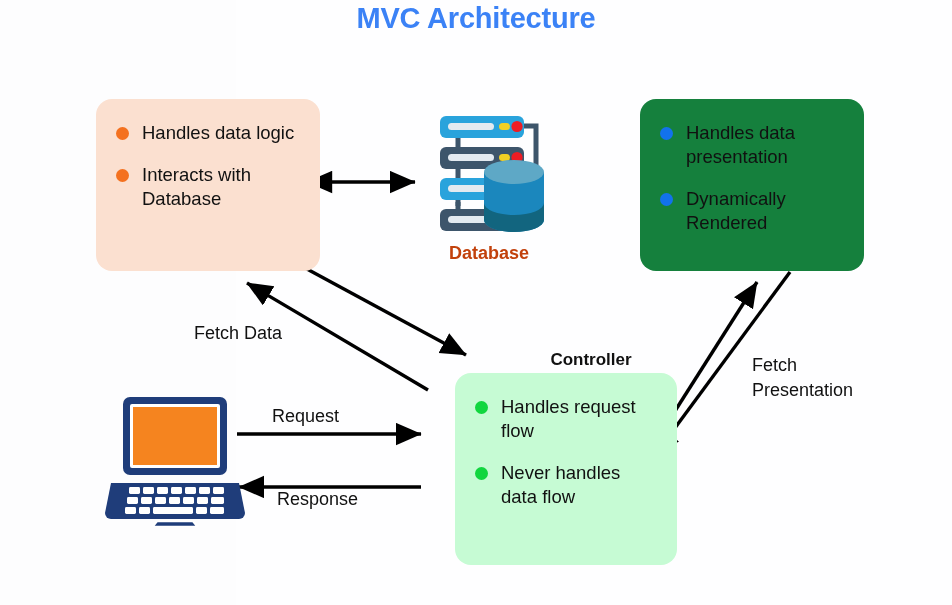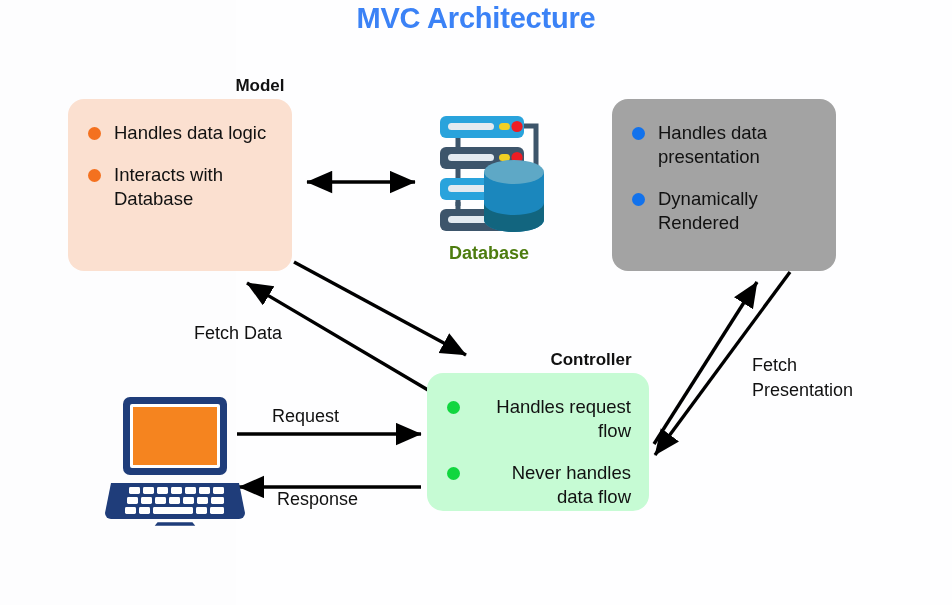--- a/index.html
+++ b/index.html
@@ -48,23 +48,24 @@
     color: #111111;
     text-align: center;
     white-space: nowrap;
   }
 
   .panel {
     position: absolute;
     border-radius: 16px;
     box-sizing: border-box;
     padding: 22px 18px 16px 20px;
+    margin-left: 28px;
   }
   .panel.model      { background: #FBE0D0; }
-  .panel.view       { background: #a3a3a3; }
+  .panel.view       { background: #15803d; }
   .panel.controller { background: #C6FBD4; }
 
   .bullet-row {
     display: flex;
     align-items: flex-start;
     margin-bottom: 18px;
   }
   .bullet-row:last-child { margin-bottom: 0; }
   .dot {
     flex: 0 0 auto;
@@ -87,21 +88,21 @@
     font-size: 18px;
     line-height: 25px;
     color: #111111;
     white-space: pre-line;
   }
 
   .icon-caption {
     position: absolute;
     font-size: 18px;
     font-weight: bold;
-    color: #4d7c0f;
+    color: #c2410c;
     text-align: center;
     white-space: nowrap;
   }
 
   svg.overlay {
     position: absolute;
     left: 0; top: 0;
     width: 952px; height: 605px;
     pointer-events: none;
   }
@@ -149,21 +150,20 @@
 
     <g>
       <line x1="237" y1="434" x2="421" y2="434" stroke="#000" stroke-width="3.4" marker-end="url(#ah)"></line>
     </g>
 
     <g>
       <line x1="421" y1="487" x2="239" y2="487" stroke="#000" stroke-width="3.4" marker-end="url(#ah)"></line>
     </g>
   </svg>
 
-  <div class="box-label" style="left:185px; top:76px; width:150px;">Model</div>
   <div class="panel model" style="left:68px; top:99px; width:224px; height:172px;">
     <div class="bullet-row">
       <span class="dot orange"></span>
       <span class="bullet-text">Handles data
 logic</span>
     </div>
     <div class="bullet-row">
       <span class="dot orange"></span>
       <span class="bullet-text">Interacts with
 Database</span>
@@ -177,21 +177,21 @@
 presentation</span>
     </div>
     <div class="bullet-row">
       <span class="dot blue"></span>
       <span class="bullet-text">Dynamically
 Rendered</span>
     </div>
   </div>
 
   <div class="box-label" style="left:515px; top:350px; width:152px;">Controller</div>
-  <div class="panel controller" style="left:427px; top:373px; width:222px; height:138px;text-align:right;">
+  <div class="panel controller" style="left:427px; top:373px; width:222px; height:192px;">
     <div class="bullet-row">
       <span class="dot green"></span>
       <span class="bullet-text">Handles request
 flow</span>
     </div>
     <div class="bullet-row">
       <span class="dot green"></span>
       <span class="bullet-text">Never handles
 data flow</span>
     </div>

